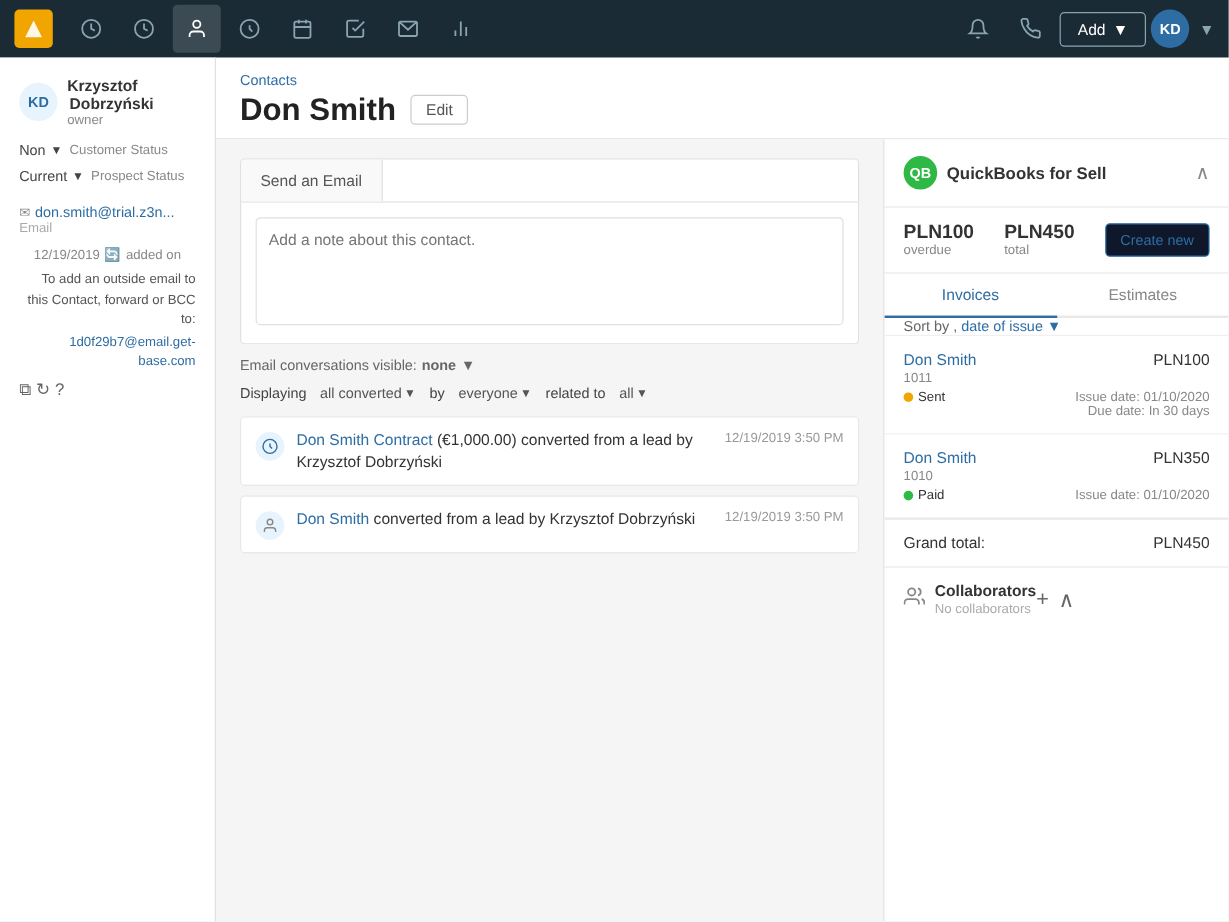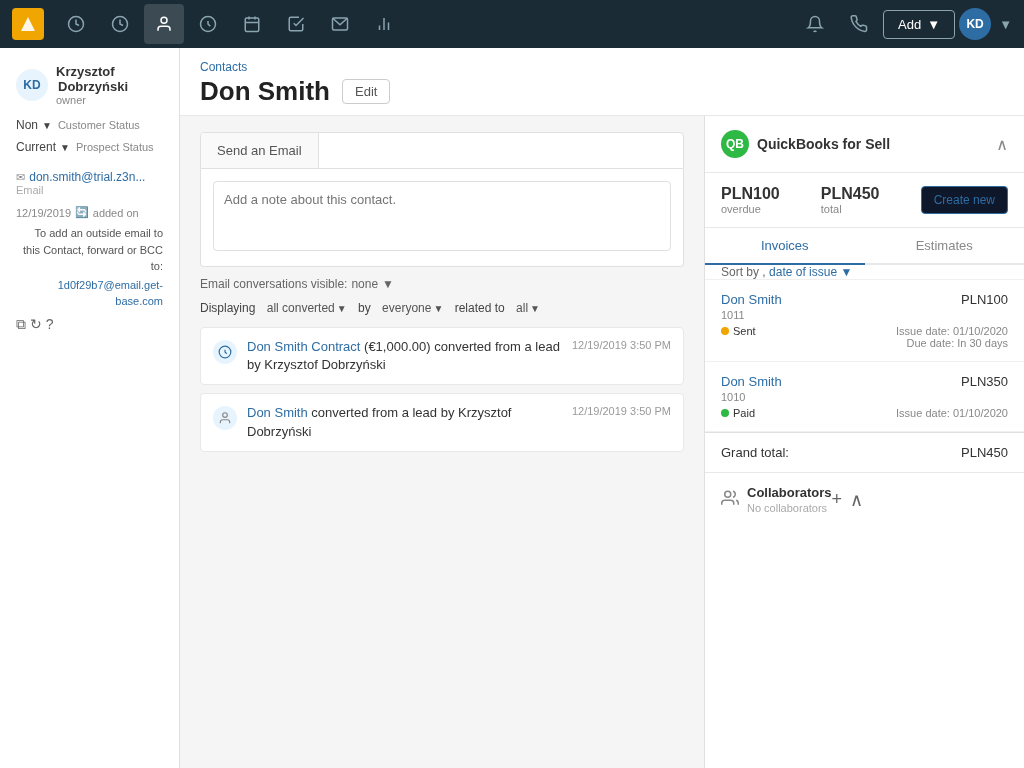--- a/index.html
+++ b/index.html
@@ -122,21 +122,21 @@
     
     .middle-panel {
       flex: 1;
       padding: 16px 20px;
       overflow-y: auto;
       background: #f5f5f5;
     }
 
     
     .right-panel {
-      width: 320px;
+      width: 288px;
       background: #fff;
       border-left: 1px solid #e0e0e0;
       overflow-y: auto;
       flex-shrink: 0;
     }
 
     
     .tabs {
       display: flex;
       background: #fff;
@@ -167,21 +167,21 @@
       padding: 12px;
     }
     .note-textarea {
       width: 100%;
       border: 1px solid #e0e0e0;
       border-radius: 4px;
       padding: 10px;
       font-size: 13px;
       color: #aaa;
       resize: none;
-      height: 70px;
+      height: 90px;
       outline: none;
       font-family: inherit;
     }
 
     
     .email-bar {
       font-size: 12px;
       color: #666;
       margin: 10px 0;
       display: flex; align-items: center; gap: 4px;
@@ -245,21 +245,21 @@
       margin-bottom: 8px; font-size: 12px; color: #444;
     }
     .status-value {
       display: flex; align-items: center; gap: 4px; cursor: pointer; font-size: 12px;
     }
     .sidebar-field { margin-bottom: 10px; }
     .sidebar-field-value { font-size: 12px; color: #2e6da4; cursor: pointer; display: flex; align-items: center; gap: 4px; }
     .field-icon { font-size: 11px; color: #888; }
 
     .sidebar-date { font-size: 11px; color: #888; margin-top: 10px; }
-    .sidebar-date-row { display: flex; align-items: center; gap: 4px; }
+    .sidebar-date-row { display: flex; align-items: center; gap: 4px; justify-content: center; }
     .sidebar-fwd {
       font-size: 11px; color: #555; margin-top: 6px; line-height: 1.5; text-align: right;
     }
     .sidebar-fwd-actions { display: flex; gap: 4px; margin-top: 4px; }
     .sidebar-fwd-action { font-size: 14px; cursor: pointer; color: #666; }
 
     
     .qb-header {
       padding: 14px 16px;
       display: flex; align-items: center; justify-content: space-between;
@@ -515,21 +515,21 @@
         <div class="tabs">
           <div class="tab">Send an Email</div>
         </div>
 
         <div class="note-area">
           <textarea class="note-textarea" placeholder="Add a note about this contact." style=""></textarea>
         </div>
 
         <div class="email-bar">
           <span>Email conversations visible:</span>
-          <span style="font-weight:400;cursor:pointer;">none</span>
+          <span style="font-weight:700;cursor:pointer;">none</span>
           <span style="cursor:pointer;">▼</span>
         </div>
 
         <div class="activity-filter">
           <span>Displaying</span>&nbsp;
           <span class="filter-link">
             <span>all converted</span>
             <span class="chevron-small">▼</span>
           </span>&nbsp;
           <span>by</span>&nbsp;

